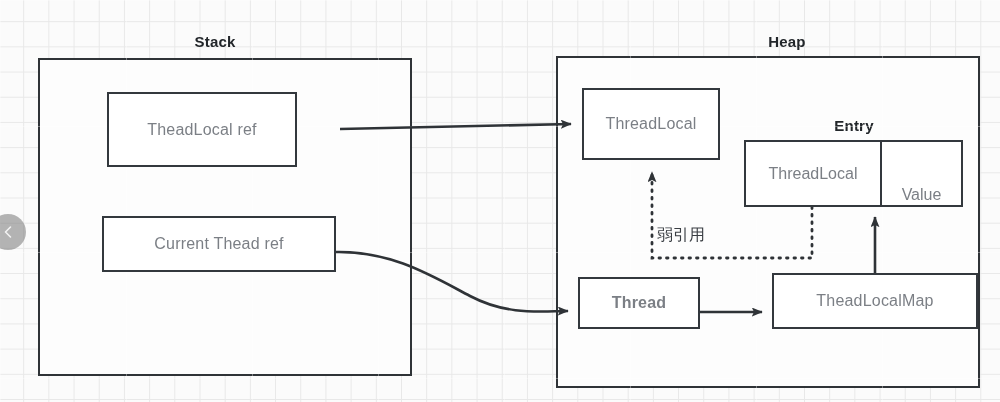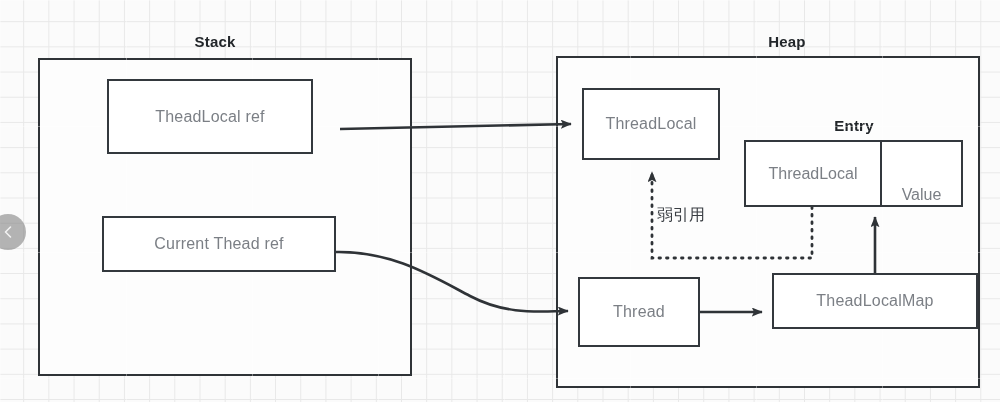--- a/index.html
+++ b/index.html
@@ -82,20 +82,21 @@
   .entry-cell.key { flex: 0 0 136px; border-right: 2.5px solid #33383d; }
   .entry-cell.val { flex: 1 1 auto; margin-top: 42px; }
 
   .edge-label {
     position: absolute;
     font-size: 16px;
     color: #3a3e43;
     white-space: nowrap;
     z-index: 4;
     font-family: "DejaVu Sans", sans-serif;
+    margin-top: 20px;
   }
 
   svg.wires {
     position: absolute;
     left: 0; top: 0;
     width: 1000px;
     height: 402px;
     z-index: 2;
     overflow: visible;
   }
@@ -148,33 +149,33 @@
 
     <g>
       <path d="M875,273 L875,217" stroke="#2f3337" stroke-width="2.6" fill="none" marker-end="url(#arrowSolidUp)"></path>
     </g>
 
     <g>
       <path d="M812,207 L812,258 L652,258 L652,172" stroke="#2f3337" stroke-width="2.8" fill="none" stroke-dasharray="1.5 6" stroke-linecap="round" marker-end="url(#arrowSolidUp)"></path>
     </g>
   </svg>
 
-  <div class="node" style="left:107px; top:79px; width:206px; height:75px;">
+  <div class="node" style="left:107px; top:92px; width:190px; height:75px;">
     <span>TheadLocal ref</span>
   </div>
 
   <div class="node" style="left:102px; top:216px; width:234px; height:56px;">
     <span>Current Thead ref</span>
   </div>
 
   <div class="node" style="left:582px; top:88px; width:138px; height:72px;">
     <span>ThreadLocal</span>
   </div>
 
-  <div class="node" style="left:578px; top:277px; width:122px; height:70px;">
+  <div class="node" style="left:578px; top:277px; width:122px; height:52px;font-weight:bold;">
     <span>Thread</span>
   </div>
 
   <div class="node" style="left:772px; top:273px; width:206px; height:56px;">
     <span>TheadLocalMap</span>
   </div>
 
   <div class="region-title" style="left:794px; top:117px; width:120px;">Entry</div>
   <div class="entry-table" style="left:744px; top:140px; width:219px; height:67px;">
     <div class="entry-cell key">

